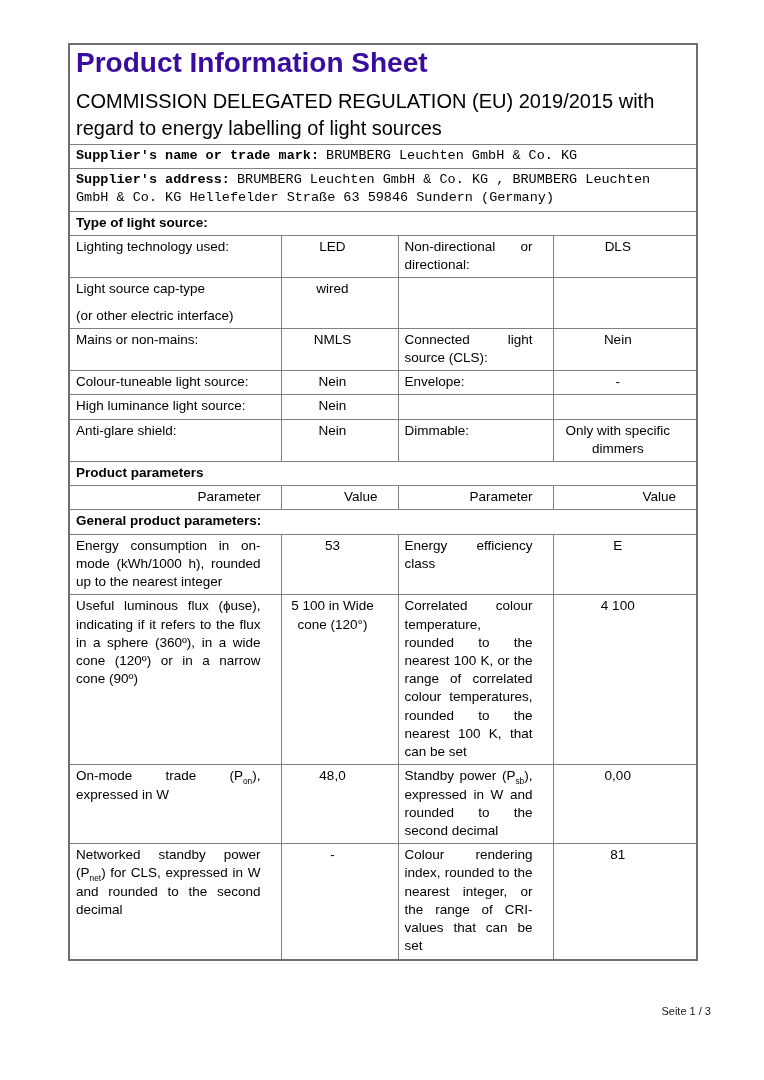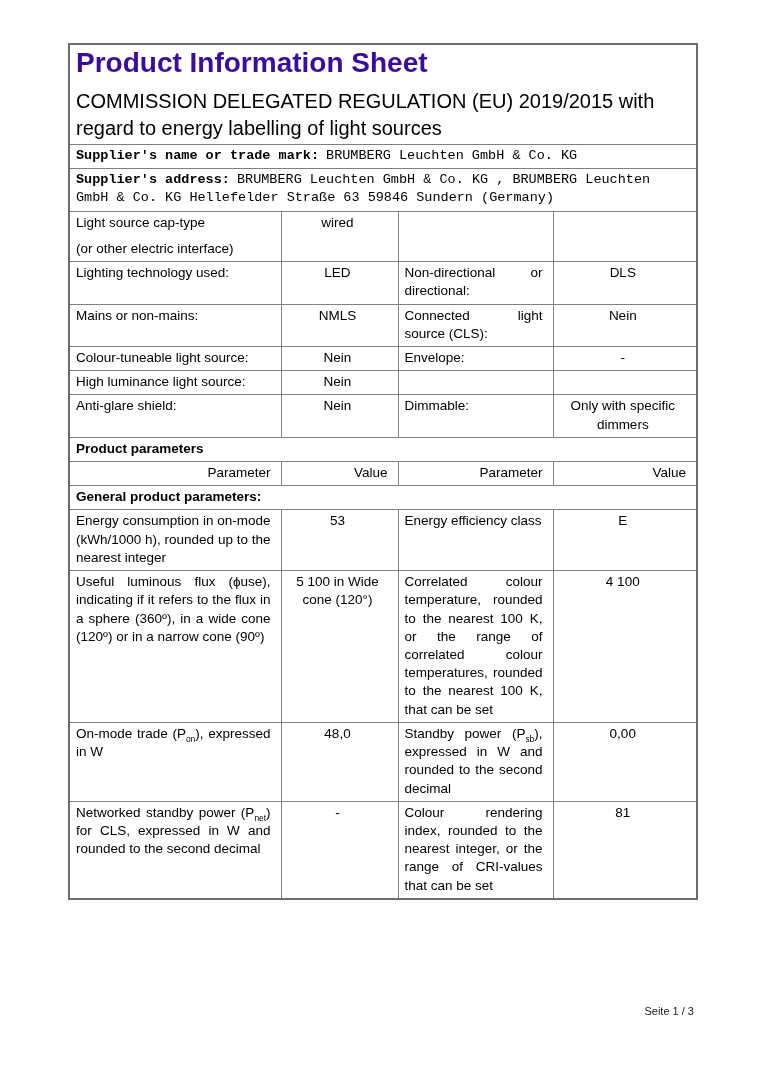--- a/index.html
+++ b/index.html
@@ -17,21 +17,21 @@
     position: absolute;
     left: 68px;
     top: 43px;
     width: 628px;
     border-collapse: collapse;
     table-layout: fixed;
     border: 2px solid #6e6e6e;
   }
   table.sheet td {
     border: 1px solid #808080;
-    padding: 2px 10px 3px 6px;
+    padding: 2px 20px 3px 6px;
     font-size: 13.5px;
     line-height: 1.35;
     vertical-align: top;
     overflow: hidden;
   }
   td.header-cell { padding: 6px 8px 8px 8px; }
   h1.doc-title {
     margin: 0 0 9px 0;
     font-size: 28px;
     font-weight: bold;
@@ -46,21 +46,21 @@
   td.section-center { font-weight: bold; font-size: 14px; padding: 2px 6px; }
   td.pl { text-align: justify; }
   td.val { text-align: center; }
   td.colhead { text-align: right; }
   p.cap-line { margin: 0; }
   p.cap-line + p.cap-line { margin-top: 8px; }
   sub { font-size: 0.62em; line-height: 0; }
   .page-footer {
     position: absolute;
     top: 1005px;
-    right: 70px;
+    right: 53px;
     font-size: 11px;
     color: #1a1a1a;
   }
 </style>
 </head>
 <body>
 
 <div class="page">
 
   <table class="sheet">
@@ -85,36 +85,39 @@
       </td>
     </tr>
 
     <tr>
       <td class="info-cell" colspan="4">
         <span class="b">Supplier's address:</span><span class="info-value">BRUMBERG Leuchten GmbH &amp; Co. KG , BRUMBERG Leuchten GmbH &amp; Co. KG Hellefelder Straße 63 59846 Sundern (Germany)</span>
       </td>
     </tr>
 
 
+    <tr>
+      <td class="section-left" colspan="4">Type of light source:</td>
+    </tr>
+
+    <tr>
+      <td class="pl">Lighting technology used:</td>
+      <td class="val">LED</td>
+      <td class="pl">Non-directional or directional:</td>
+      <td class="val">DLS</td>
+    </tr>
 
     <tr>
       <td class="pl">
         <p class="cap-line">Light source cap-type</p>
         <p class="cap-line">(or other electric interface)</p>
       </td>
       <td class="val">wired</td>
       <td class="pl"></td>
       <td class="val"></td>
-    </tr>
-
-    <tr>
-      <td class="pl">Lighting technology used:</td>
-      <td class="val">LED</td>
-      <td class="pl">Non-directional or directional:</td>
-      <td class="val">DLS</td>
     </tr>
 
     <tr>
       <td class="pl">Mains or non-mains:</td>
       <td class="val">NMLS</td>
       <td class="pl">Connected light source (CLS):</td>
       <td class="val">Nein</td>
     </tr>
 
     <tr>

